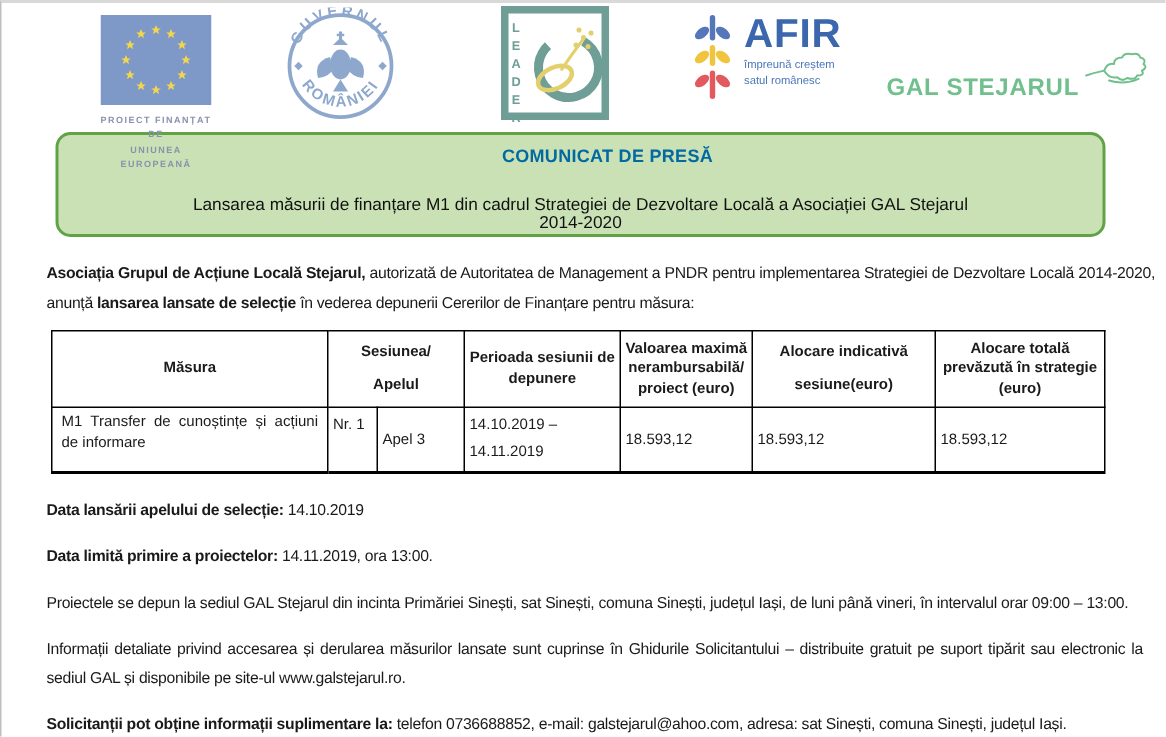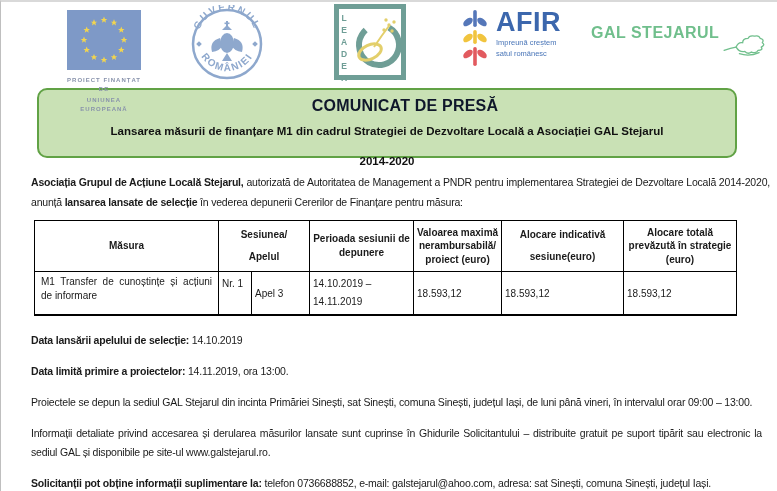--- a/index.html
+++ b/index.html
@@ -21,31 +21,31 @@
   .logo-gov{margin-left:48px;width:72px;padding-top:3px;}
   .logo-leader{margin-left:71px;width:72px;position:relative;padding-top:2px;}
   .leader-vtext{
     position:absolute;left:5px;top:11px;
     writing-mode:vertical-lr;text-orientation:upright;
     font-size:8.5px;font-weight:bold;color:#6f9e96;letter-spacing:2px;
   }
   .logo-afir{margin-left:55px;width:122px;padding-top:8px;display:flex;gap:7px;}
   .afir-name{font-size:27px;font-weight:bold;color:#3c67ad;line-height:0.95;letter-spacing:0.5px;}
   .afir-tagline{font-size:7.5px;color:#4a76b8;line-height:1.3;margin-top:2px;}
-  .logo-gal{margin-left:8px;width:175px;display:flex;align-items:flex-start;gap:4px;padding-top:22px;}
+  .logo-gal{margin-left:8px;width:175px;display:flex;align-items:flex-end;gap:4px;padding-top:22px;}
   .gal-name{font-size:16px;font-weight:bold;color:#70bf8c;letter-spacing:0.5px;white-space:nowrap;}
   
   .press-box{
     width:700px;margin:6px 0 0 36px;height:70px;
     background:#c9e1b5;border:2px solid #61a245;border-radius:10px;
     box-sizing:border-box;text-align:center;padding-top:7px;
   }
-  .press-title{font-size:16px;font-weight:bold;color:#0f172a;letter-spacing:0.2px;padding-left:36px;}
-  .press-sub1{font-size:11.5px;font-weight:bold;margin-top:10px;color:#111;}
-  .press-sub2{font-size:11.5px;font-weight:bold;margin-top:18px;color:#111;}
+  .press-title{font-size:12px;font-weight:bold;color:#0369a1;letter-spacing:0.2px;padding-left:36px;}
+  .press-sub1{font-size:11.5px;font-weight:normal;margin-top:20px;color:#111;}
+  .press-sub2{font-size:11.5px;font-weight:normal;margin-top:0;color:#111;}
   
   .intro{
     margin:15px 7px 0 30px;font-size:10.5px;line-height:1.9;
     text-align:justify;letter-spacing:-0.2px;
   }
   p.detail{margin:12px 15px 0 30px;font-size:10.5px;line-height:1.8;text-align:justify;letter-spacing:-0.2px;}
   p.detail.first{margin-top:15px;}
   b{font-weight:bold;}
   
   table.measures{

